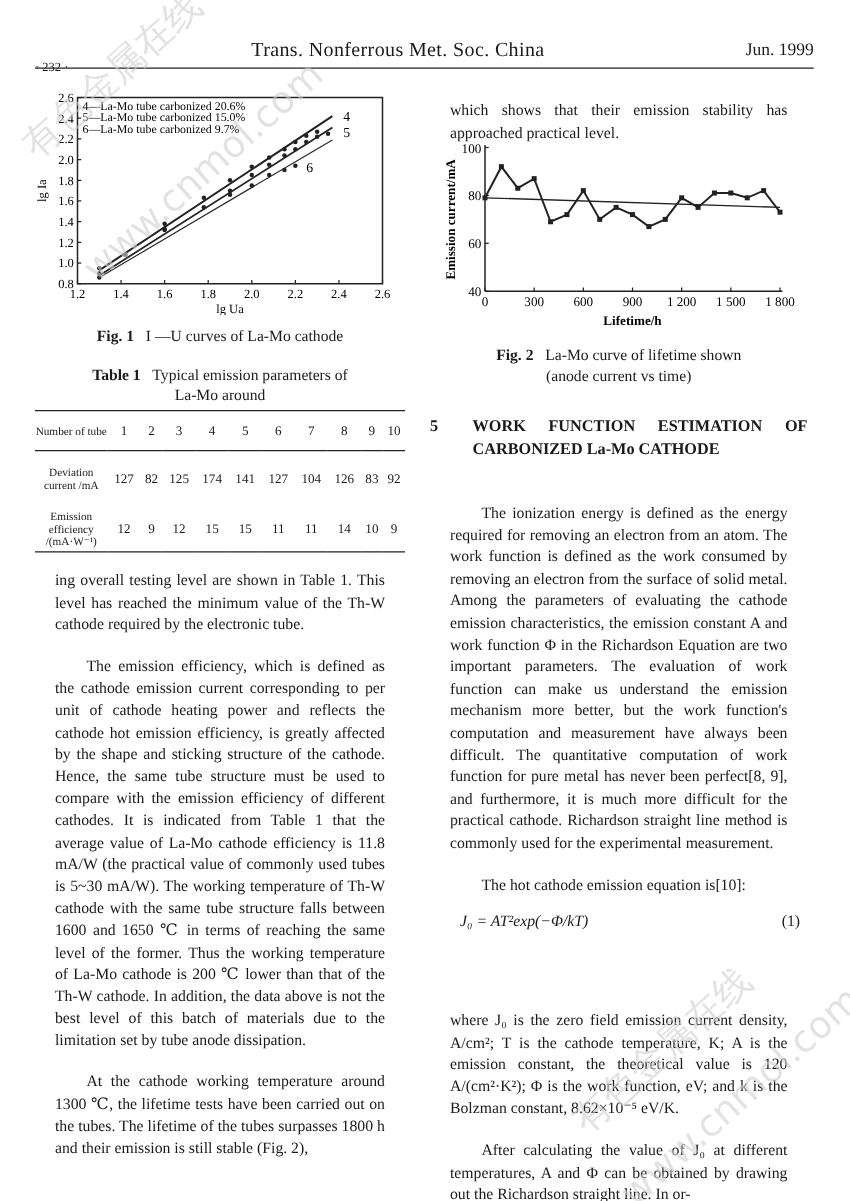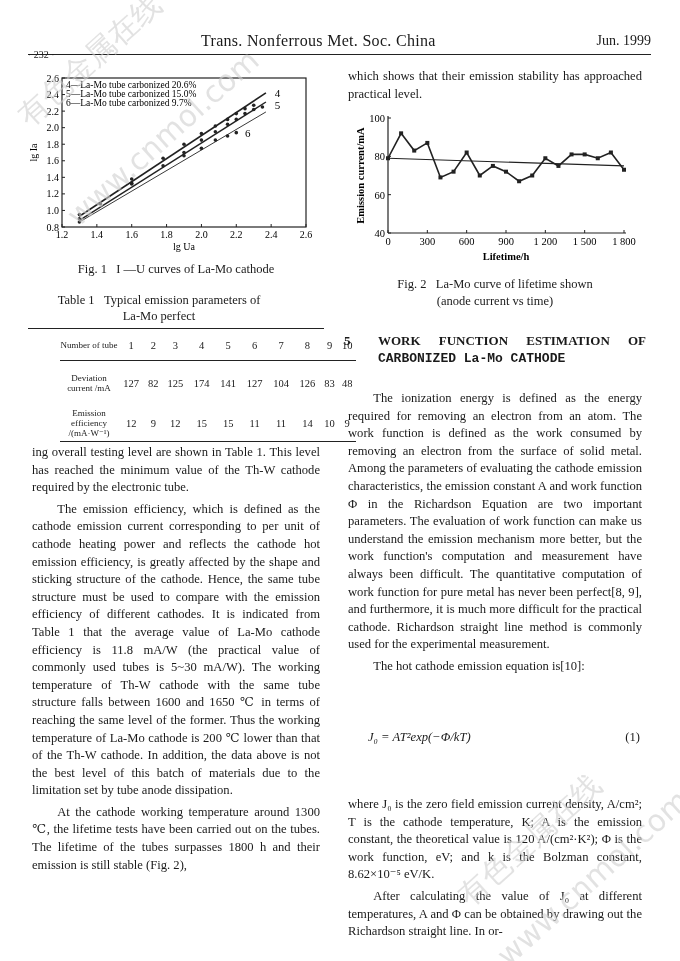--- a/index.html
+++ b/index.html
@@ -5,41 +5,41 @@
   html, body { margin:0; padding:0; background:#fff; }
   body { width:680px; height:961px; position:relative; overflow:hidden;
          font-family:"Liberation Serif","DejaVu Serif",serif; color:#1a1a1a; }
   .header { position:absolute; left:28px; top:32px; width:623px; height:22px;
             border-bottom:1.3px solid #222; font-size:14px; }
   .header .pg { position:absolute; left:0; top:17px; font-size:10px; }
   .header .jt { position:absolute; left:173px; top:0; font-size:16px; letter-spacing:0.3px; }
   .header .dt { position:absolute; right:0; top:1px; font-size:14px; }
 
   .col { position:absolute; font-size:12.6px; line-height:17.6px; text-align:justify; }
-  .col p { margin:4px; }
+  .col p { margin:16px; }
   .ind { text-indent:2em; }
   .left { left:28px; width:296px; }
   .right { left:344px; width:302px; }
 
   .cap { position:absolute; font-size:12.5px; text-align:center; }
-  .cap b { font-weight:normal; }
+  .cap b { font-weight:bold; }
 
   table.t1 { position:absolute; left:28px; top:330px; width:296px; border-collapse:collapse;
-             font-size:10.5px;margin-left:32px; }
+             font-size:10.5px; }
   table.t1 td { text-align:center; padding:0; }
   table.t1 tr.hdr td { border-bottom:1px solid #222; height:30px; }
   table.t1 .rl { font-size:9px; line-height:10px; width:58px; }
   table.t1 tr.r1 td { height:44px; }
   table.t1 tr.r2 td { height:36px; border-bottom:1px solid #222; }
   .topline { position:absolute; left:28px; top:328px; width:296px; border-top:1px solid #222; }
 
   .sec { position:absolute; left:344px; top:332px; width:302px; font-weight:bold; font-size:13px; line-height:18px; }
   .sec .n { position:absolute; left:0; top:0; }
   .sec .tx { position:absolute; left:34px; top:0; width:268px; text-align:justify; text-align-last:justify; }
-  .sec .tx2 { position:absolute; left:34px; top:18px;font-family:Liberation Mono, monospace; }
+  .sec .tx2 { position:absolute; left:34px; top:18px; }
 
   .eq { position:absolute; left:344px; top:730px; width:302px; font-size:12.6px; }
   .eq .l { position:absolute; left:24px; font-style:italic; }
   .eq .r { position:absolute; right:6px; }
   .wm { position:absolute; color:#d0d0d0; font-size:30px; font-family:"DejaVu Sans",sans-serif; transform:rotate(-42deg); pointer-events:none; opacity:0.6; }
   svg text { font-family:"Liberation Serif","DejaVu Serif",serif; }
 </style>
 </head>
 <body>
 
@@ -132,23 +132,23 @@
       <text x="38" y="16" font-size="9.5">4—La-Mo tube carbonized 20.6%</text>
       <text x="38" y="25" font-size="9.5">5—La-Mo tube carbonized 15.0%</text>
       <text x="38" y="34" font-size="9.5">6—La-Mo tube carbonized 9.7%</text>
     </g>
 </svg>
 
 <div class="cap" style="left:28px;top:262px;width:296px">
   <b>Fig. 1</b>&nbsp;&nbsp;&nbsp;<span>I —U curves of La-Mo cathode</span>
 </div>
 
-<div class="cap" style="left:11px;top:292px;width:296px;line-height:16px">
+<div class="cap" style="left:28px;top:292px;width:296px;line-height:16px">
   <b>Table 1</b>&nbsp;&nbsp;&nbsp;<span>Typical emission parameters of</span><br>
-  <span>La-Mo perfect</span>
+  <span>La-Mo around</span>
 </div>
 
 <div class="topline"></div>
 <table class="t1">
   <tbody>
       <tr class="hdr">
     <td class="rl">Number of tube</td>
     <td>1</td>
     <td>2</td>
     <td>3</td>
@@ -164,21 +164,21 @@
     <td class="rl">Deviation current /mA</td>
     <td>127</td>
     <td>82</td>
     <td>125</td>
     <td>174</td>
     <td>141</td>
     <td>127</td>
     <td>104</td>
     <td>126</td>
     <td>83</td>
-    <td>48</td>
+    <td>92</td>
   </tr>
   <tr class="r2">
     <td class="rl">Emission efficiency /(mA·W⁻¹)</td>
     <td>12</td>
     <td>9</td>
     <td>12</td>
     <td>15</td>
     <td>15</td>
     <td>11</td>
     <td>11</td>

